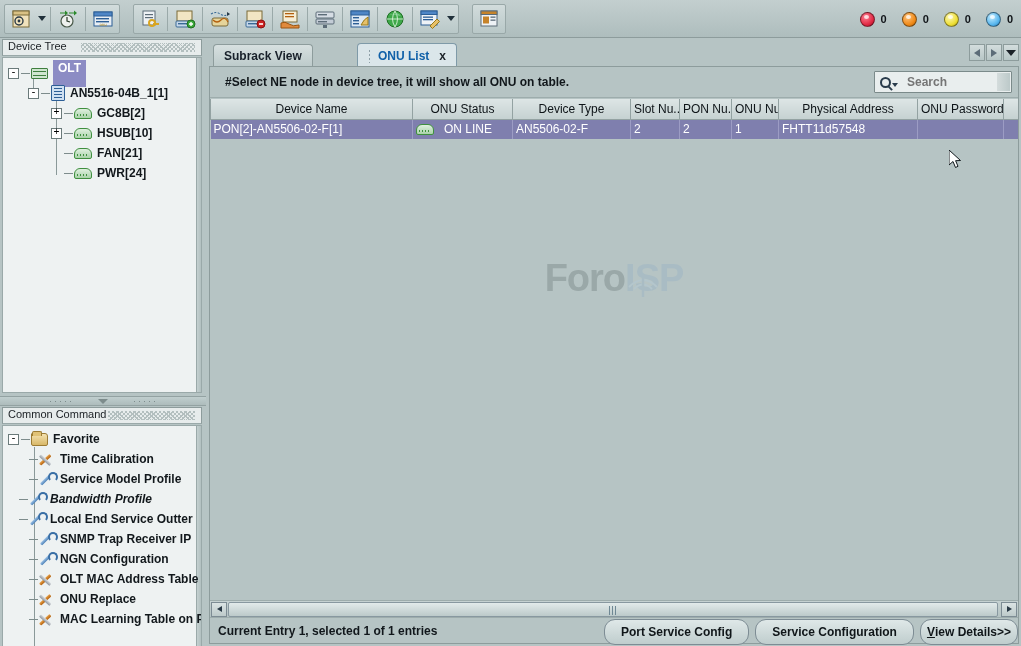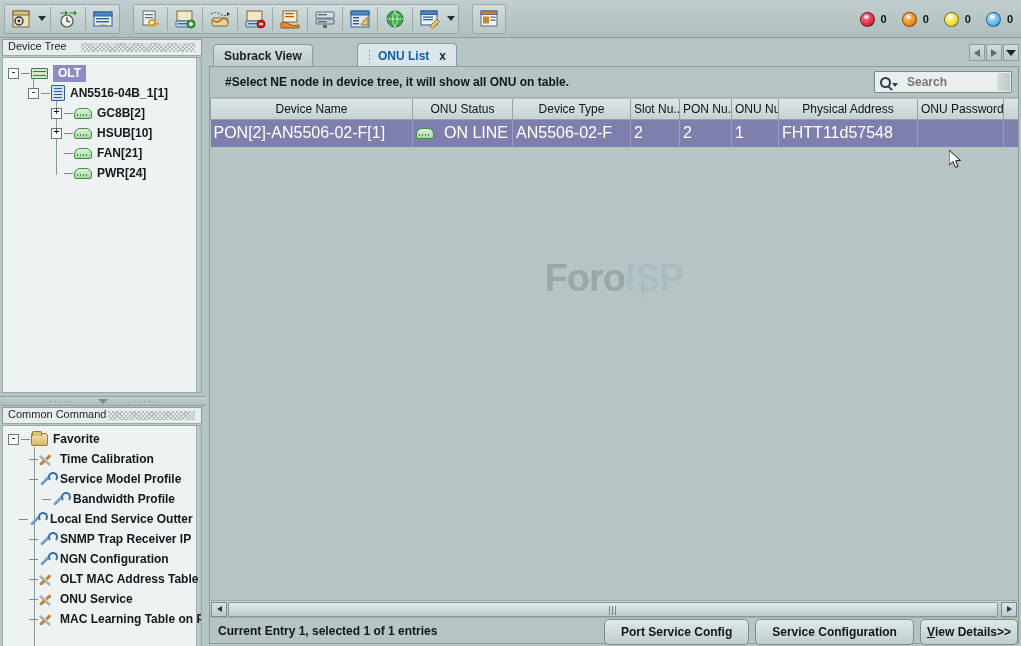--- a/index.html
+++ b/index.html
@@ -133,21 +133,21 @@
   }
   .texp {
     width: 11px; height: 11px; border: 1px solid #6a7a7a; background: #fff;
     display: inline-flex; align-items: center; justify-content: center;
     font-size: 10px; line-height: 1; color: #000; margin-right: 2px;
     flex: 0 0 auto; font-family: "Liberation Mono", monospace;
   }
   .tspacer { width: 13px; flex: 0 0 auto; }
   .tlbl { font-weight: bold; color: #12181c; margin-left: 5px; }
   .tlbl.sel {
-    background: #8c8cc4; color: #fff; padding: 1px 5px 2px 5px;
+    background: #8c8cc4; color: #fff; padding: 1px 5px 12px 5px;
     font-weight: bold;
   }
   .tline-h { width: 9px; height: 1px; background: #7d8c8c; margin-right: 1px; flex: 0 0 auto; }
 
   
   .ic-shelf { width: 17px; height: 11px; border: 1.5px solid #3f7f3f; background: #cfe6cf; position: relative; border-radius: 1px; flex:0 0 auto;}
   .ic-shelf::before { content:""; position:absolute; left:1px; right:1px; top:2px; height:1px; background:#3f7f3f; }
   .ic-shelf::after { content:""; position:absolute; left:1px; right:1px; bottom:2px; height:1px; background:#3f7f3f; }
   .ic-ne { width: 14px; height: 16px; border: 1.5px solid #2d5f96; background: #cfe0f2; border-radius: 1px; position: relative; flex:0 0 auto;}
   .ic-ne::before { content:""; position:absolute; left:2px; top:2px; right:2px; height:1px; background:#2d5f96; box-shadow: 0 3px 0 #2d5f96, 0 6px 0 #2d5f96, 0 9px 0 #2d5f96;}
@@ -282,21 +282,21 @@
     background: #b6c4c4; overflow: hidden;
   }
   table.grid { border-collapse: collapse; width: 808px; table-layout: fixed; }
   table.grid th {
     height: 20px; font-size: 12px; font-weight: normal; color: #0e1418;
     background: linear-gradient(#dde5e5, #c5d1d1);
     border: 1px solid #93a2a2; border-top: none;
     padding: 0 3px; overflow: hidden; white-space: nowrap;
   }
   table.grid td {
-    height: 28px; font-size: 16px; padding: 0 3px;
+    height: 20px; font-size: 12px; padding: 0 3px;
     border-right: 1px solid #9c9cc4;
     white-space: nowrap; overflow: hidden;
   }
   tr.rowsel td { background: #7f7fae; color: #fff; }
   td.cell-status { display: table-cell; }
   .status-wrap { display: flex; align-items: center; }
   .status-wrap .ic-card { margin-right: 10px; }
 
   #watermark {
     position: absolute; left: 0; right: 0; top: 158px;
@@ -339,21 +339,21 @@
   #statusbar {
     position: absolute; left: 0; right: 0; bottom: 0; height: 26px;
     background: #b6c4c4;
     border-top: 1px solid #9dacac;
     display: flex; align-items: center;
   }
   #status-text { font-size: 12px; font-weight: bold; color: #11171b; margin-left: 8px; }
   #btnrow { position: absolute; right: 0px; top: 1px; display: flex; gap: 6px; }
   .actbtn {
     height: 26px; min-width: 100px; padding: 0 16px;
-    border: 1px solid #7d8c94; border-radius: 5px;
+    border: 1px solid #7d8c94; border-radius: 11px;
     background: linear-gradient(#dfe8e8,#bfcdcd);
     font-size: 12px; font-weight: bold; color: #101619;
     display: flex; align-items: center; justify-content: center;
     font-family: "Liberation Sans", sans-serif;
   }
   .actbtn u { text-decoration: underline; }
 
   
   #cursor { position: absolute; left: 949px; top: 150px; width: 14px; height: 20px; pointer-events:none; }
 </style>
@@ -610,21 +610,21 @@
         <div class="trow" style="padding-left:26px;">
           <span class="tline-h"></span>
           <span class="ic-tools"></span>
           <span class="tlbl">Time Calibration</span>
         </div>
         <div class="trow" style="padding-left:26px;">
           <span class="tline-h"></span>
           <span class="ic-wrench"></span>
           <span class="tlbl">Service Model Profile</span>
         </div>
-        <div class="trow" style="padding-left:39px;">
+        <div class="trow" style="padding-left:16px;font-style:italic;">
           <span class="tline-h"></span>
           <span class="ic-wrench"></span>
           <span class="tlbl">Bandwidth Profile</span>
         </div>
         <div class="trow" style="padding-left:16px;">
           <span class="tline-h"></span>
           <span class="ic-wrench"></span>
           <span class="tlbl">Local End Service Outter</span>
         </div>
         <div class="trow" style="padding-left:26px;">
@@ -638,21 +638,21 @@
           <span class="tlbl">NGN Configuration</span>
         </div>
         <div class="trow" style="padding-left:26px;">
           <span class="tline-h"></span>
           <span class="ic-tools"></span>
           <span class="tlbl">OLT MAC Address Table</span>
         </div>
         <div class="trow" style="padding-left:26px;">
           <span class="tline-h"></span>
           <span class="ic-tools"></span>
-          <span class="tlbl">ONU Service</span>
+          <span class="tlbl">ONU Replace</span>
         </div>
         <div class="trow" style="padding-left:26px;">
           <span class="tline-h"></span>
           <span class="ic-tools"></span>
           <span class="tlbl">MAC Learning Table on P</span>
         </div>
 
       </div>
     </div>
   </div>

